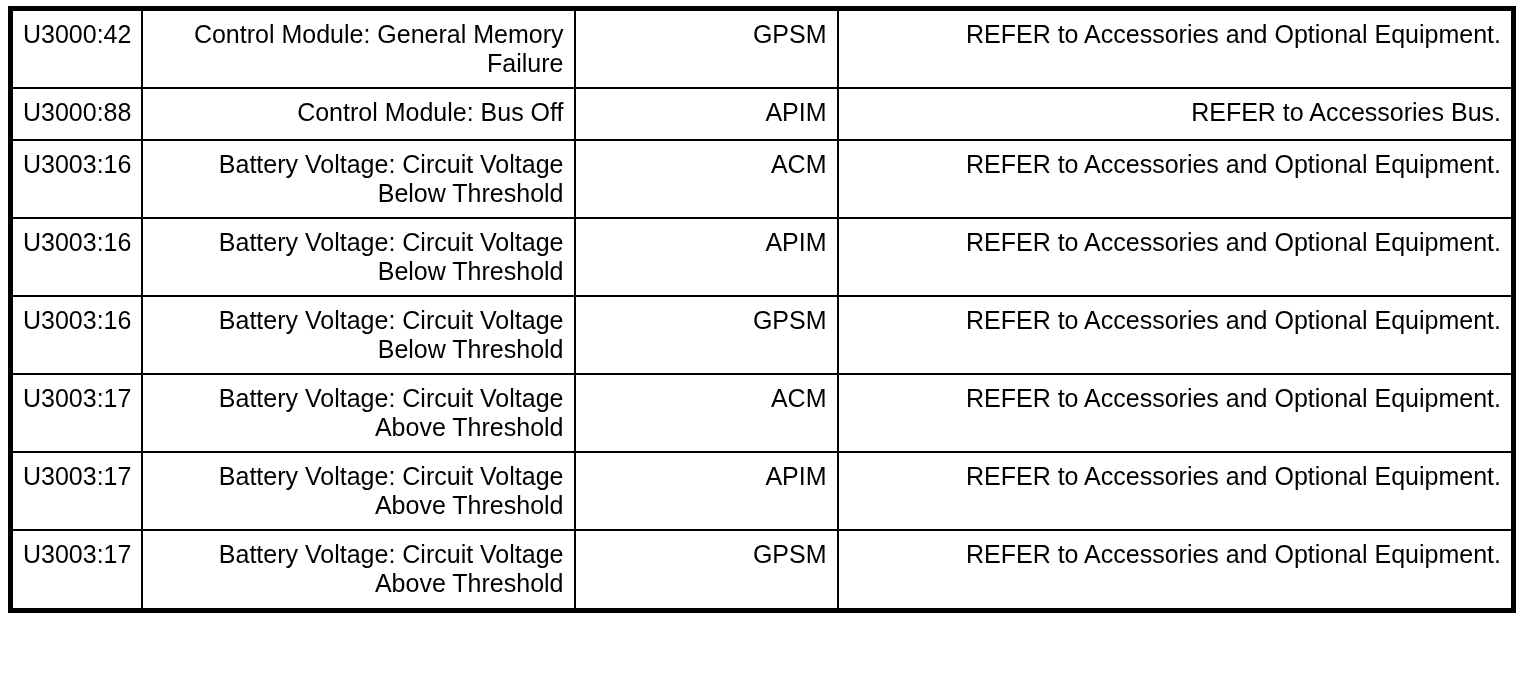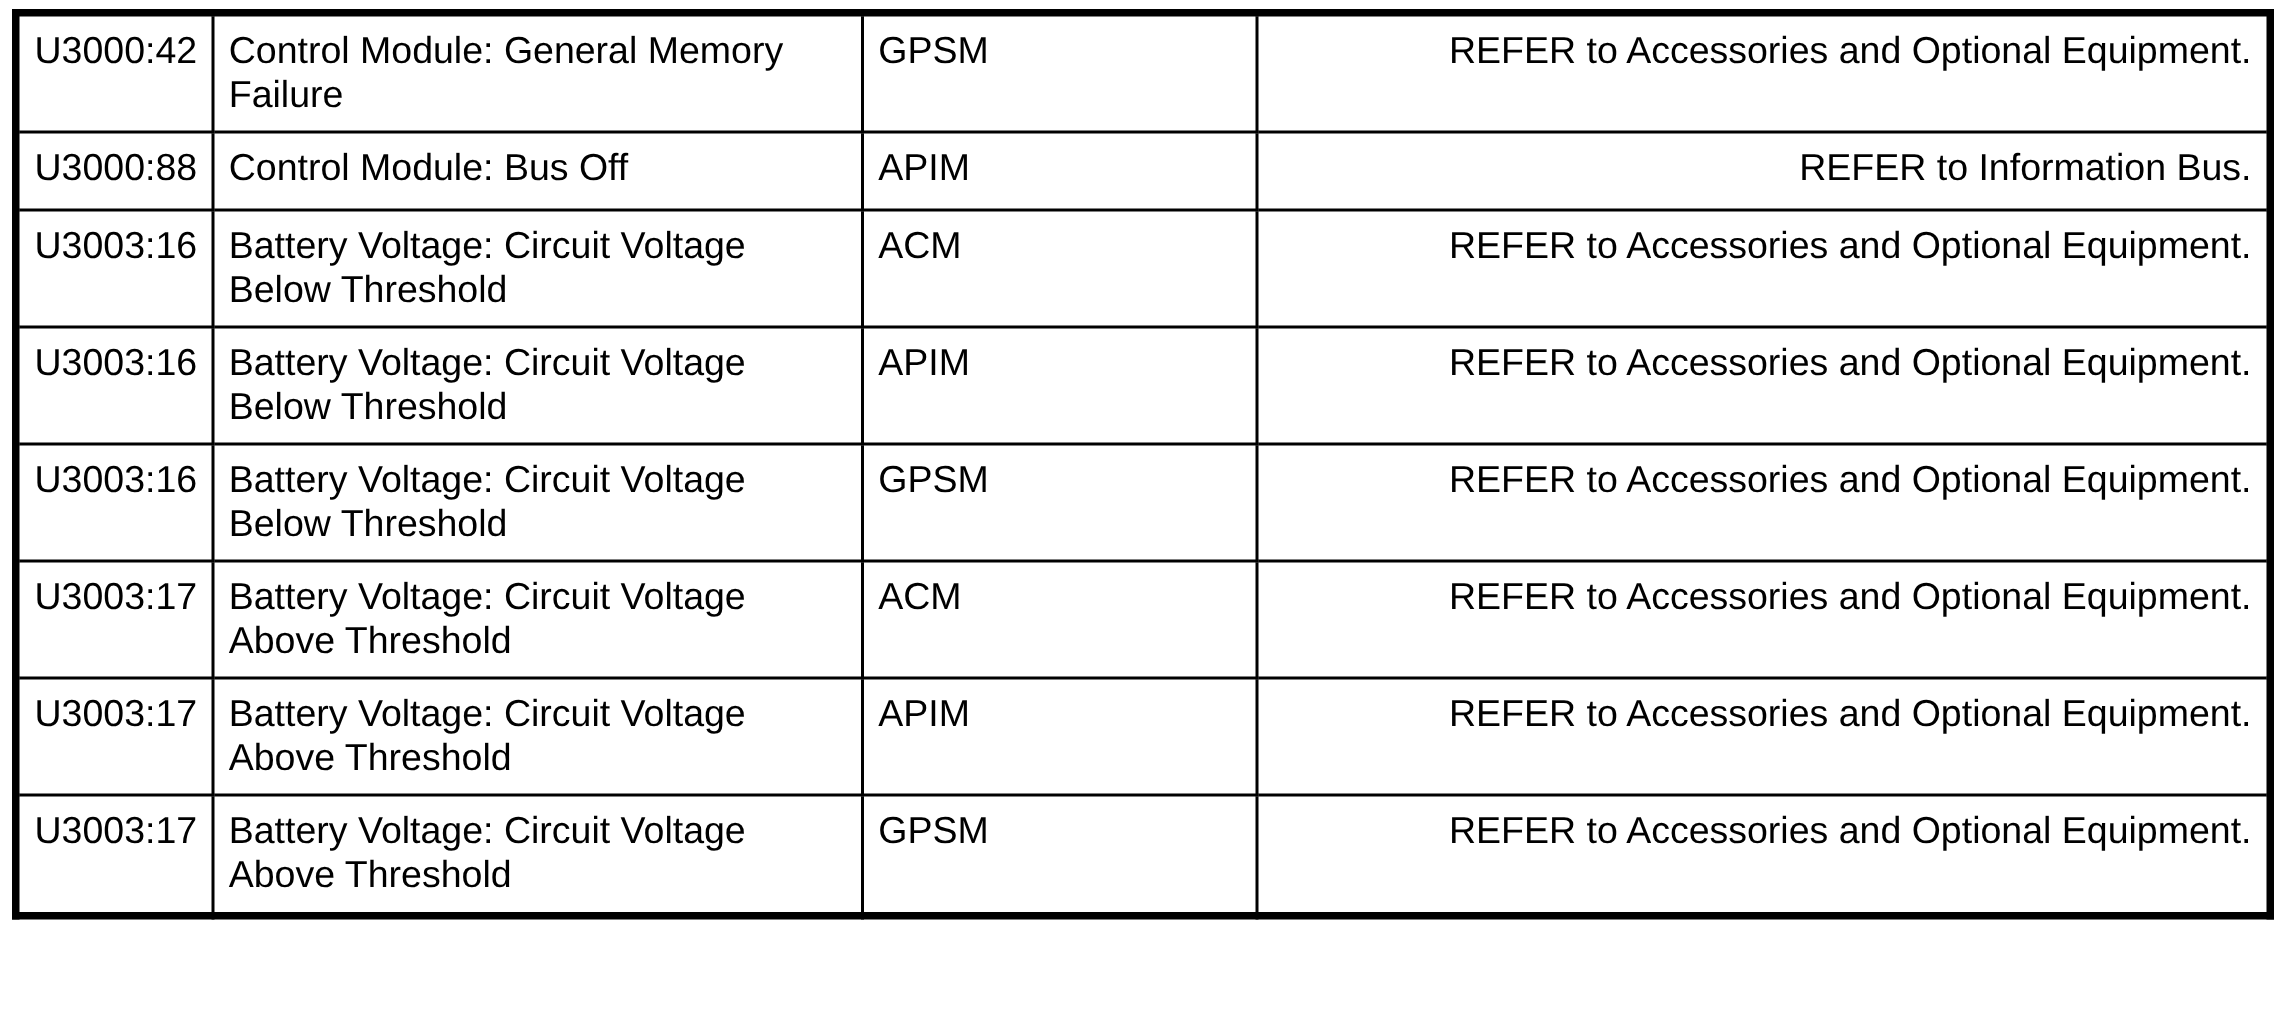--- a/index.html
+++ b/index.html
@@ -38,24 +38,24 @@
     font-weight: 400;
     color: #000000;
     overflow: hidden;
   }
   td.c-code {
     text-align: center;
     padding-left: 4px;
     padding-right: 4px;
   }
   td.c-desc {
-    text-align: left;
+    text-align: right;
   }
   td.c-module {
-    text-align: left;
+    text-align: right;
     padding-left: 4px;
     padding-right: 4px;
   }
   td.c-action {
     text-align: right;
     padding-left: 13px;
   }
   col.w-code   { width: 131px; }
   col.w-desc   { width: 433px; }
   col.w-module { width: 263px; }
@@ -81,21 +81,21 @@
         <tr class="r-tall">
           <td class="c-code">U3000:42</td>
           <td class="c-desc">Control Module: General Memory Failure</td>
           <td class="c-module">GPSM</td>
           <td class="c-action">REFER to Accessories and Optional Equipment.</td>
         </tr>
         <tr class="r-short">
           <td class="c-code">U3000:88</td>
           <td class="c-desc">Control Module: Bus Off</td>
           <td class="c-module">APIM</td>
-          <td class="c-action">REFER to Information Bus.</td>
+          <td class="c-action">REFER to Accessories Bus.</td>
         </tr>
         <tr class="r-tall">
           <td class="c-code">U3003:16</td>
           <td class="c-desc">Battery Voltage: Circuit Voltage Below Threshold</td>
           <td class="c-module">ACM</td>
           <td class="c-action">REFER to Accessories and Optional Equipment.</td>
         </tr>
         <tr class="r-tall">
           <td class="c-code">U3003:16</td>
           <td class="c-desc">Battery Voltage: Circuit Voltage Below Threshold</td>

